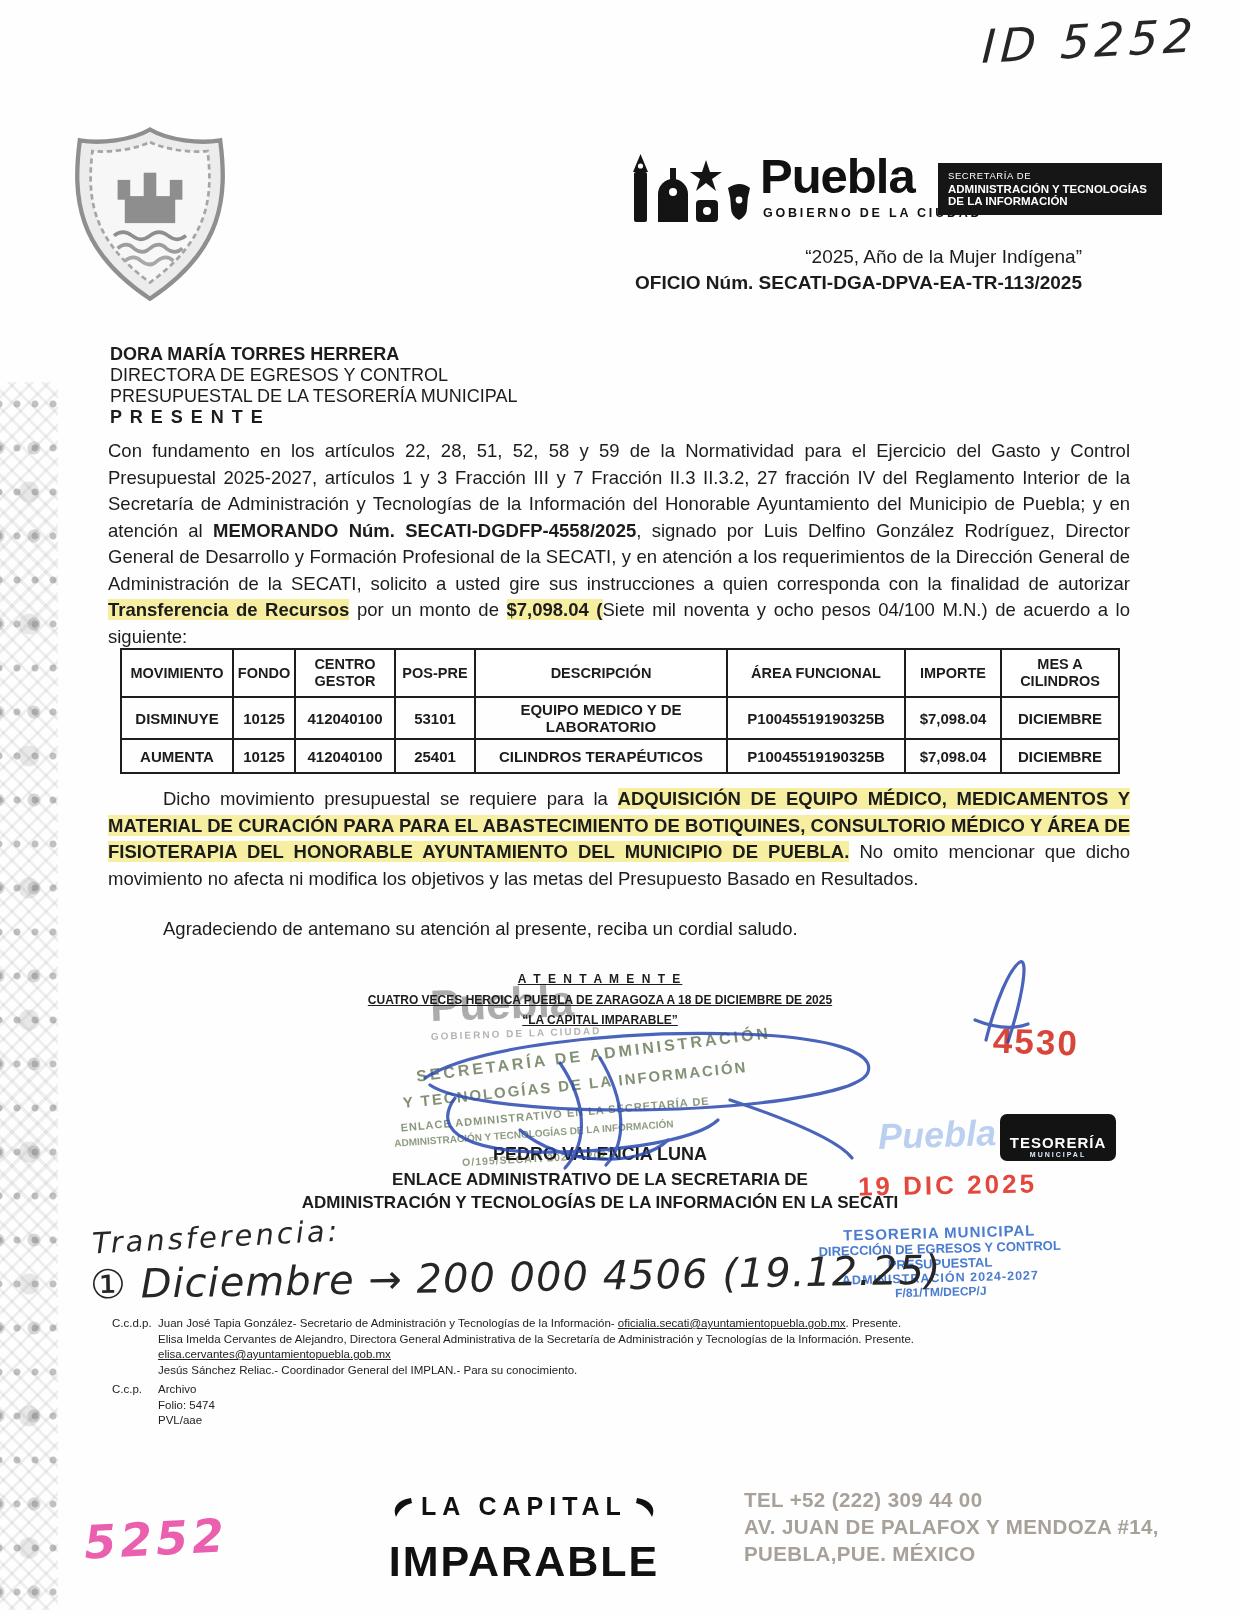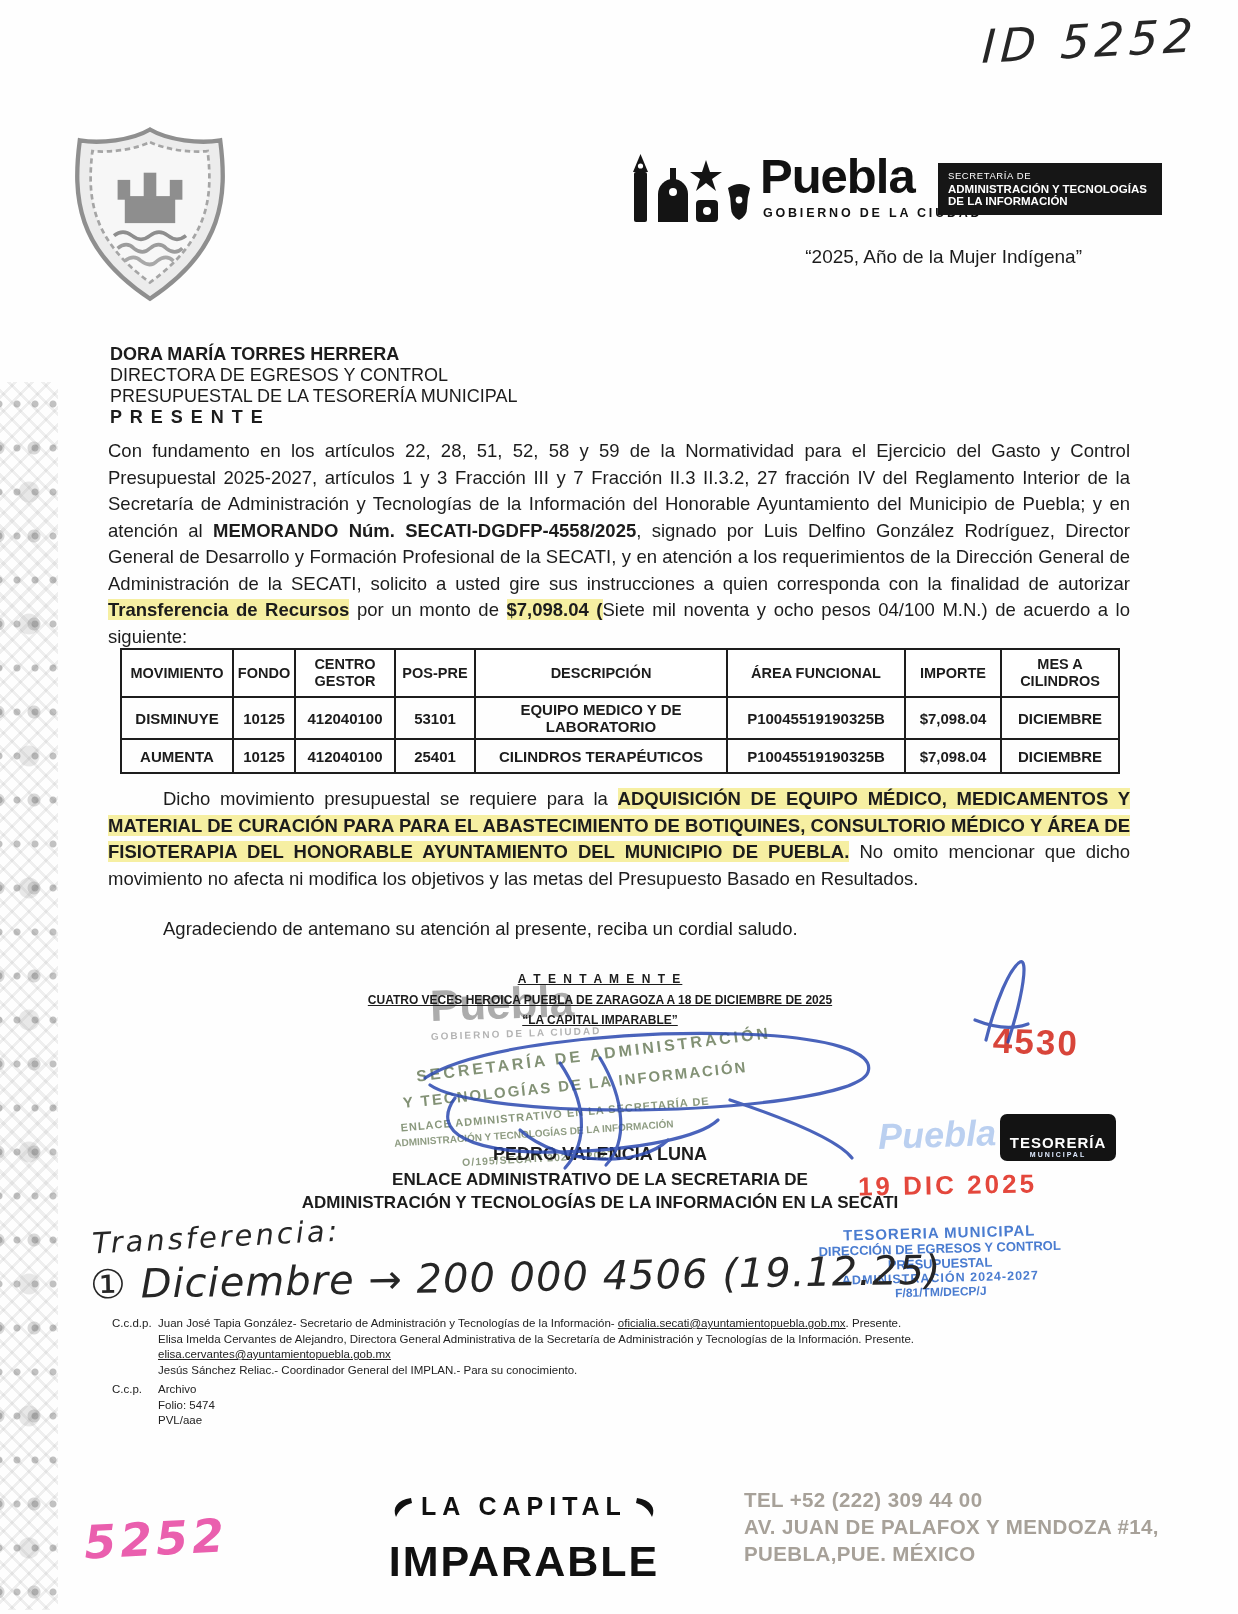--- a/index.html
+++ b/index.html
@@ -81,20 +81,21 @@
   <div class="abs b" style="left:760px;top:148px;font-size:49px;letter-spacing:-1px;color:#111;">Puebla</div>
   <div class="abs b" style="left:763px;top:206px;font-size:12.5px;letter-spacing:2.8px;color:#111;">GOBIERNO DE LA CIUDAD</div>
   <div class="abs" style="left:938px;top:163px;width:204px;background:#161616;color:#fff;padding:7px 10px 8px;">
     <div style="font-size:9.5px;letter-spacing:.6px;">SECRETARÍA DE</div>
     <div class="b" style="font-size:11.5px;margin-top:2px;">ADMINISTRACIÓN Y TECNOLOGÍAS</div>
     <div class="b" style="font-size:11.5px;">DE LA INFORMACIÓN</div>
   </div>
 
   <div class="abs" style="left:540px;top:246px;width:542px;text-align:right;">
     <div style="font-size:19px;">“2025, Año de la Mujer Indígena”</div>
+    <div class="b" style="font-size:19px;margin-top:4px;">OFICIO Núm. SECATI-DGA-DPVA-EA-TR-113/2025</div>
   </div>
 
   <div class="abs addr" style="left:110px;top:344px;">
     <div class="b">DORA MARÍA TORRES HERRERA</div>
     <div>DIRECTORA DE EGRESOS Y CONTROL</div>
     <div>PRESUPUESTAL DE LA TESORERÍA MUNICIPAL</div>
     <div class="b" style="letter-spacing:1.5px;">P R E S E N T E</div>
   </div>
 
   <div class="abs bodytext just" style="left:108px;top:438px;width:1022px;">

